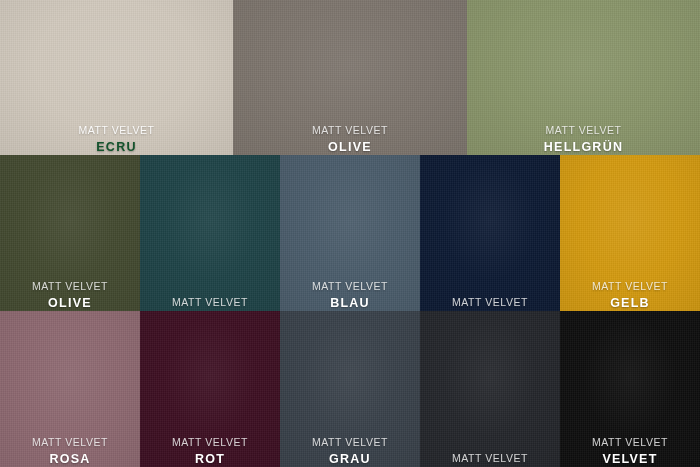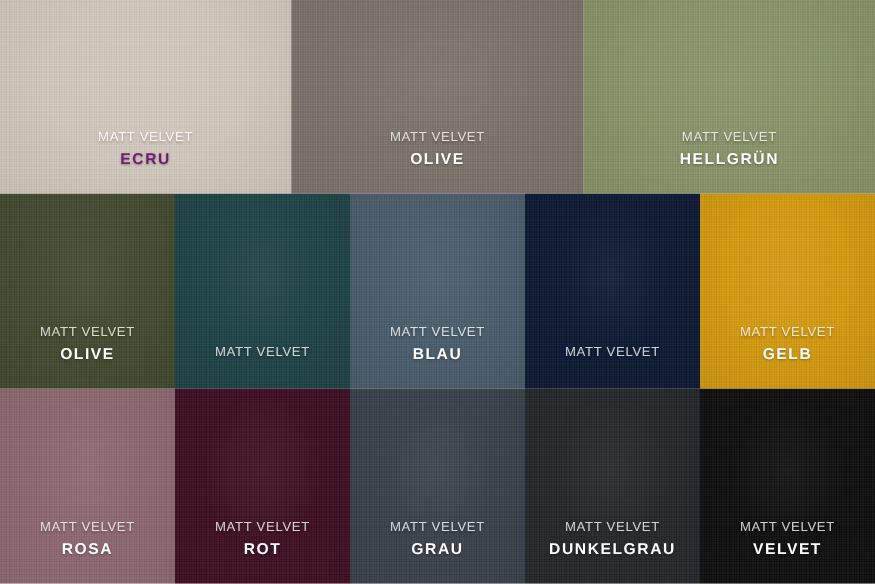--- a/index.html
+++ b/index.html
@@ -28,21 +28,20 @@
   .row-bottom { height: 156px; }
 
   .swatch {
     position: relative;
     box-sizing: border-box;
     display: flex;
     flex-direction: column;
     align-items: center;
     justify-content: flex-end;
     overflow: hidden;
-    padding-bottom: 20px;
   }
 
   
   .swatch::before {
     content: "";
     position: absolute;
     inset: 0;
     pointer-events: none;
     background-image:
       repeating-linear-gradient(
@@ -102,21 +101,21 @@
     color: #ffffff;
     text-shadow: 0 1px 2px rgba(0,0,0,0.34);
   }
 
   
   .swatch.is-light .caption-brand {
     color: rgba(255,255,255,0.92);
     text-shadow: 0 1px 2px rgba(0,0,0,0.22);
   }
   .swatch.is-light .caption-name {
-    color: #701a75;
+    color: #14532d;
     text-shadow: 0 1px 2px rgba(0,0,0,0.30);
   }
 </style>
 </head>
 <body>
 
 <div id="palette-board">
 
   <div class="swatch-row row-top">
     <div class="swatch is-light" style="flex:0 0 233px;background:#d1c9bd;">
@@ -185,21 +184,20 @@
     </div>
     <div class="swatch" style="flex:0 0 140px;background:#39414a;">
       <div class="swatch-caption">
         <span class="caption-brand">MATT VELVET</span>
         <span class="caption-name">GRAU</span>
       </div>
     </div>
     <div class="swatch" style="flex:0 0 140px;background:#24262b;">
       <div class="swatch-caption">
         <span class="caption-brand">MATT VELVET</span>
-        <span class="caption-name">DUNKELGRAU</span>
       </div>
     </div>
     <div class="swatch" style="flex:0 0 140px;background:#0e0e0e;">
       <div class="swatch-caption">
         <span class="caption-brand">MATT VELVET</span>
         <span class="caption-name">VELVET</span>
       </div>
     </div>
   </div>
 

